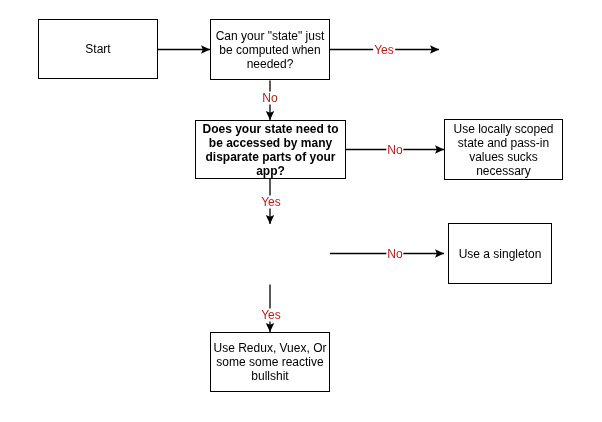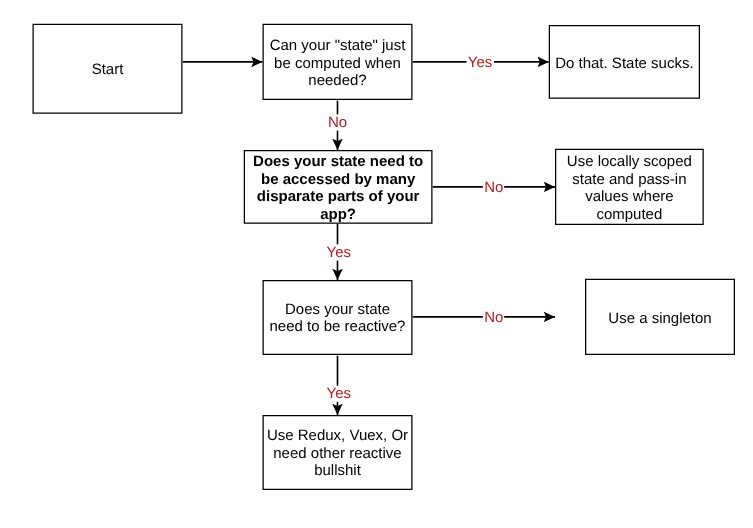--- a/index.html
+++ b/index.html
@@ -41,27 +41,27 @@
     transform: translate(-50%, -50%);
     background: #ffffff;
     color: #b91c1c;
     font-size: 12px;
     line-height: 13px;
     padding: 0 1px;
     white-space: nowrap;
     text-align: center;
   }
   
-  #n-start          { left: 26px;  top: 19px;  width: 120px; height: 72px; }
+  #n-start          { left: 38px;  top: 19px;  width: 120px; height: 60px; }
   #n-q-computed     { left: 210px; top: 19px;  width: 120px; height: 61px; }
   #n-do-that        { left: 439px; top: 20px;  width: 121px; height: 59px; }
   #n-q-disparate    { left: 195px; top: 120px; width: 151px; height: 59px; font-weight: bold; }
   #n-locally-scoped { left: 444px; top: 119px; width: 119px; height: 61px; }
   #n-q-reactive     { left: 210px; top: 224px; width: 120px; height: 60px; }
-  #n-singleton      { left: 468px; top: 223px; width: 120px; height: 61px; }
+  #n-singleton      { left: 448px; top: 223px; width: 104px; height: 61px; }
   #n-redux          { left: 210px; top: 332px; width: 120px; height: 60px; }
   
   #l-computed-yes  { left: 384px; top: 50px;  }
   #l-computed-no   { left: 270px; top: 98px;  }
   #l-disparate-no  { left: 395px; top: 150px; }
   #l-disparate-yes { left: 271px; top: 202px; }
   #l-reactive-no   { left: 395px; top: 254px; }
   #l-reactive-yes  { left: 271px; top: 315px; }
 </style>
 </head>
@@ -83,31 +83,29 @@
       <path d="M270,179 L270,224" marker-end="url(#arrow)"></path>
       <path d="M330,253.5 L444,253.5" marker-end="url(#arrow)"></path>
       <path d="M270,284.5 L270,332" marker-end="url(#arrow)"></path>
     </g>
   </svg>
 
   <div class="node" id="n-start">Start</div>
 
   <div class="node" id="n-q-computed">Can your "state" just be computed when needed?</div>
 
-  <div class="node" id="n-do-that">Do that. State sucks.</div>
 
   <div class="node" id="n-q-disparate">Does your state need to be accessed by many disparate parts of your app?</div>
 
-  <div class="node" id="n-locally-scoped">Use locally scoped state and pass-in values where computed</div>
+  <div class="node" id="n-locally-scoped">Use locally scoped state and pass-in values sucks necessary</div>
 
-  <div class="node" id="n-q-reactive">Does your state need to be reactive?</div>
 
   <div class="node" id="n-singleton">Use a singleton</div>
 
-  <div class="node" id="n-redux">Use Redux, Vuex, Or need other reactive bullshit</div>
+  <div class="node" id="n-redux">Use Redux, Vuex, Or some some reactive bullshit</div>
 
   <div class="edge-label" id="l-computed-yes">Yes</div>
 
   <div class="edge-label" id="l-computed-no">No</div>
 
   <div class="edge-label" id="l-disparate-no">No</div>
 
   <div class="edge-label" id="l-disparate-yes">Yes</div>
 
   <div class="edge-label" id="l-reactive-no">No</div>

